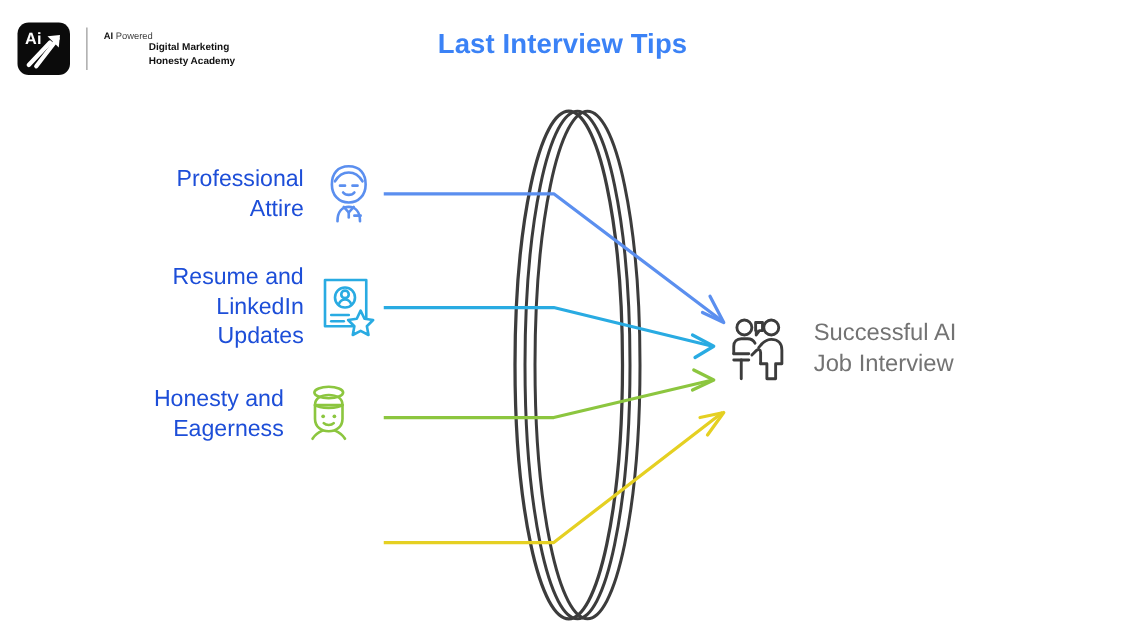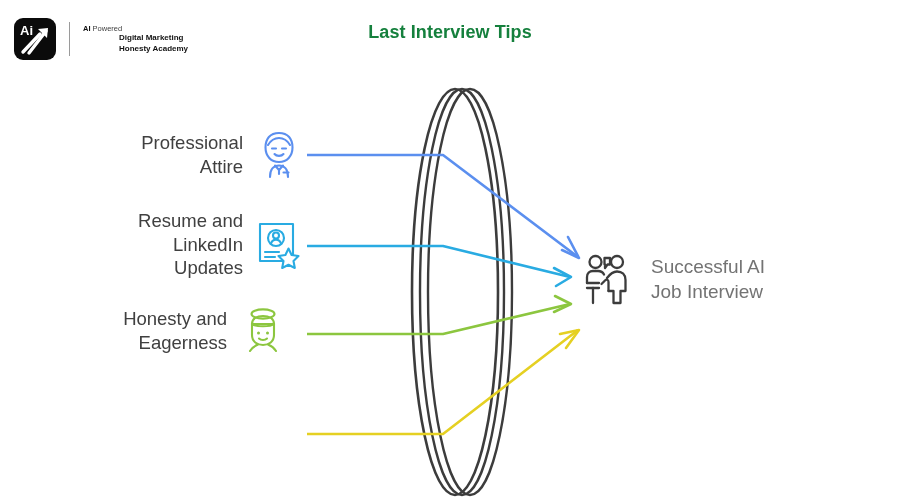--- a/index.html
+++ b/index.html
@@ -66,39 +66,39 @@
     margin-left: 36px;
   }
 
   
   #page-title {
     position: absolute;
     left: 0;
     top: 22px;
     width: 900px;
     text-align: center;
-    font-size: 18px;
+    font-size: 22px;
     font-weight: 700;
-    color: #15803d;
+    color: #3b82f6;
     letter-spacing: .1px;
   }
 
   
   .tip-row {
     position: absolute;
     display: flex;
     align-items: center;
     justify-content: flex-end;
     gap: 10px;
   }
   .tip-label {
     text-align: right;
     font-size: 18.5px;
     line-height: 1.28;
-    color: #404040;
+    color: #1d4ed8;
     white-space: pre-line;
   }
   .tip-icon {
     width: 52px;
     height: 52px;
     flex: 0 0 auto;
   }
   .tip-icon svg { display: block; width: 52px; height: 52px; }
 
   

